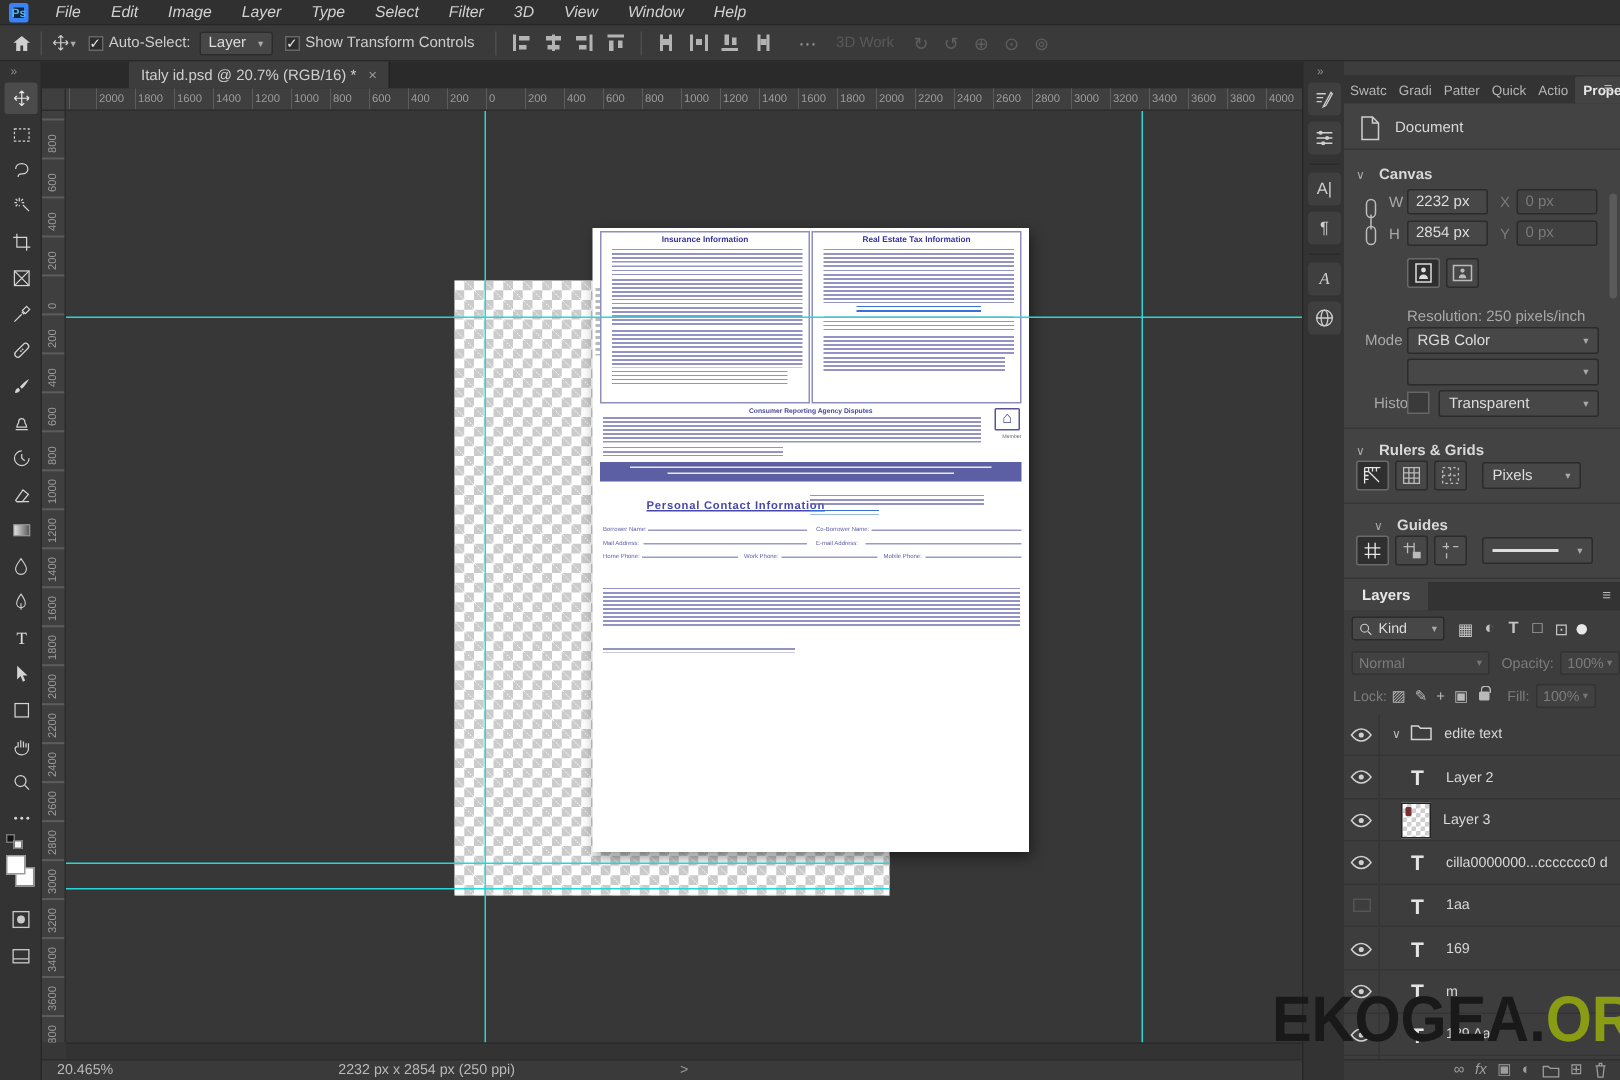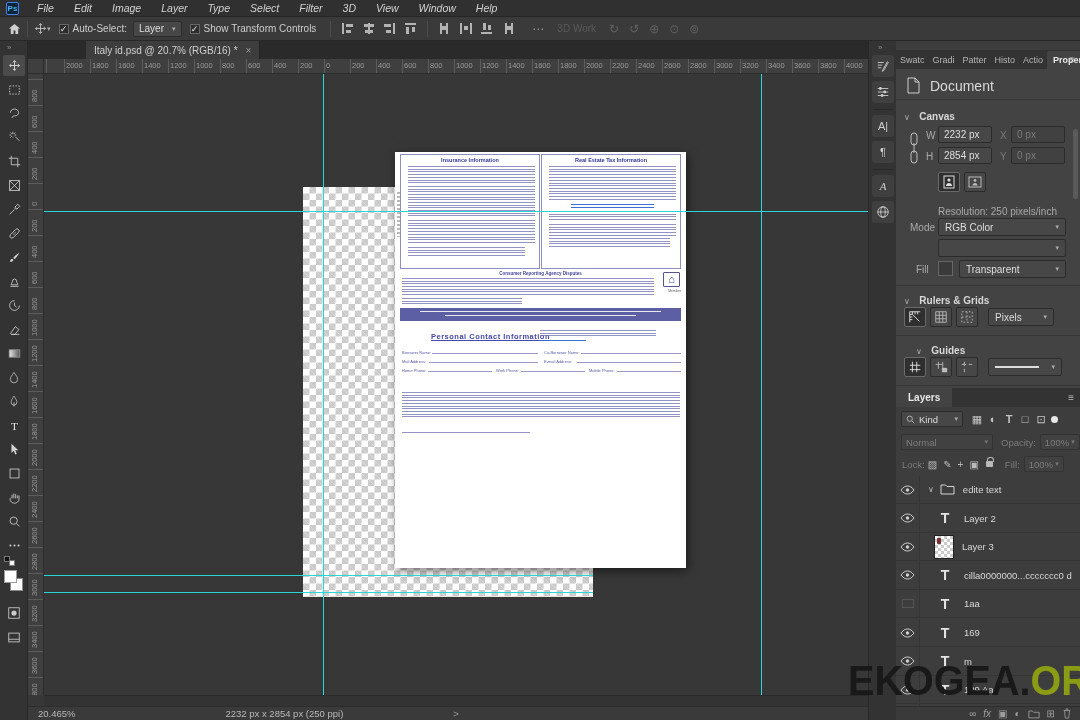--- a/index.html
+++ b/index.html
@@ -3,21 +3,21 @@
 <meta charset="utf-8">
 <style>
   * { margin:0; padding:0; box-sizing:border-box; }
   html,body { width:1080px; height:720px; overflow:hidden; background:#3c3c3c;
     font-family:"Liberation Sans", sans-serif; }
   #app { position:relative; width:1080px; height:720px; background:#3c3c3c; overflow:hidden; }
 
   
   #menubar { position:absolute; left:0; top:0; width:1080px; height:17px; background:#303030;
     display:flex; align-items:center; gap:0; border-bottom:1px solid #262626; }
-  #ps-logo { width:13px; height:13px; margin:0 8px 0 6px; background:#0d2536; border:1px solid #3b82f6;
+  #ps-logo { width:13px; height:13px; margin:0 8px 0 6px; background:#0d2536; border:3px solid #3b82f6;
     color:#4ab3f4; font-size:8px; font-weight:bold; display:flex; align-items:center; justify-content:center; border-radius:2px;}
   .menu-item { color:#d2d2d2; font-size:10.5px; padding:10px 10px; line-height:16px; cursor:default;font-style:italic; }
 
   
   #optionsbar { position:absolute; left:0; top:17px; width:1080px; height:24px; background:#3a3a3a;
     display:flex; align-items:center; border-bottom:1px solid #282828; }
   .ob-sep { width:1px; height:16px; background:#4c4c4c; margin:0 6px; }
   .ob-icon { color:#cfcfcf; display:flex; align-items:center; justify-content:center; }
   .checkbox { width:10px; height:10px; background:#2d2d2d; border:1px solid #666; color:#e8e8e8;
     font-size:9px; line-height:9px; text-align:center; margin:0 4px 0 8px; }
@@ -604,33 +604,33 @@
           <path d="M2 8h12" stroke="#cfcfcf"></path>
         </svg>
       </div>
   </div>
 
   <div id="rightpanels">
     <div id="ptabs">
       <span class="ptab">Swatc</span>
       <span class="ptab">Gradi</span>
       <span class="ptab">Patter</span>
-      <span class="ptab">Histo</span>
+      <span class="ptab">Quick</span>
       <span class="ptab">Actio</span>
       <span class="ptab active">Properties</span>
     </div>
     <span class="pmenu">≡</span>
 
     <div id="props">
       <div class="prow" style="top:8px;display:flex;align-items:center;gap:9px;padding-left:10px">
         <svg width="15" height="17" viewBox="0 0 15 17">
             <path d="M2 1h7l4 4v11H2z" fill="none" stroke="#cfcfcf"></path>
             <path d="M9 1v4h4" fill="none" stroke="#cfcfcf"></path>
           </svg>
-        <span style="color:#d8d8d8;font-size:14px">Document</span>
+        <span style="color:#d8d8d8;font-size:10px">Document</span>
       </div>
       <div class="pdiv" style="top:30px"></div>
 
       <div class="prow" style="top:37px;padding-left:8px"><span class="chev">∨</span>
         <span class="sec-head">Canvas</span></div>
 
       <svg style="position:absolute;left:13px;top:62px" width="10" height="34" viewBox="0 0 10 34">
         <rect x="2" y="2" width="6" height="12" rx="3" fill="none" stroke="#bdbdbd"></rect>
           <rect x="2" y="20" width="6" height="12" rx="3" fill="none" stroke="#bdbdbd"></rect>
           <path d="M5 12v10" stroke="#bdbdbd"></path>
@@ -663,21 +663,21 @@
 
       <span class="plabel" style="position:absolute;left:14px;top:153px">Mode</span>
       <div class="pselect" style="position:absolute;left:42px;top:149px;width:128px">
         <span>RGB Color</span>
           <span class="caret">▾</span>
         </div>
       <div class="pselect" style="position:absolute;left:42px;top:170px;width:128px">
         <span></span>
           <span class="caret">▾</span>
         </div>
-      <span class="plabel" style="position:absolute;left:20px;top:195px">Fill</span>
+      <span class="plabel" style="position:absolute;left:20px;top:195px">Histo</span>
       <div style="position:absolute;left:42px;top:192px;width:15px;height:15px;background:#3a3a3a;border:1px solid #666"></div>
       <div class="pselect" style="position:absolute;left:63px;top:191px;width:107px">
         <span>Transparent</span>
           <span class="caret">▾</span>
         </div>
 
       <div class="pdiv" style="top:216px"></div>
       <div class="prow" style="top:221px;padding-left:8px"><span class="chev">∨</span>
         <span class="sec-head">Rulers &amp; Grids</span></div>
       <div class="tile active" style="position:absolute;left:8px;top:238px">

